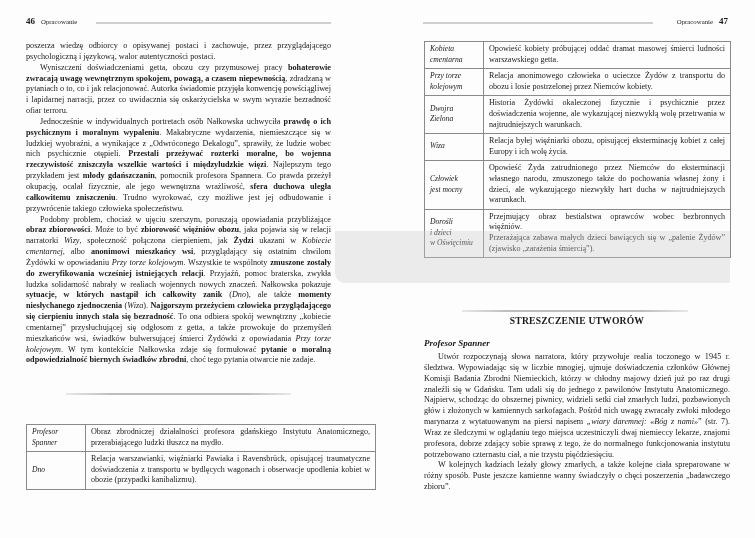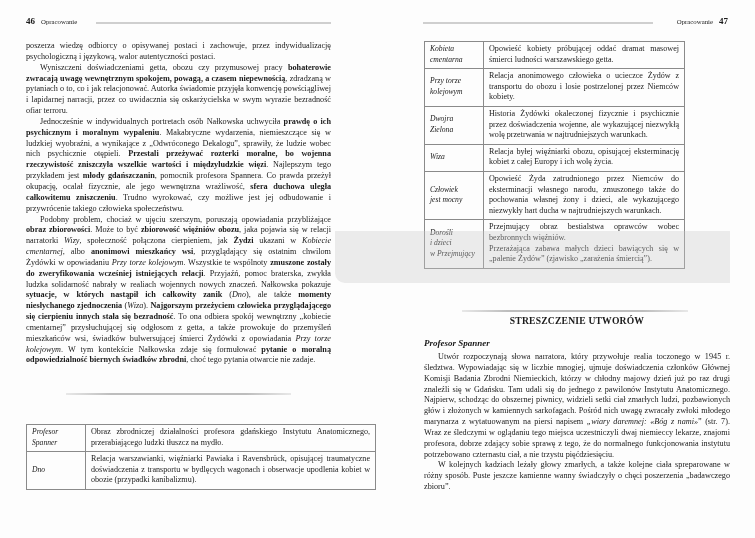--- a/index.html
+++ b/index.html
@@ -56,21 +56,21 @@
 <body>
 
 <div class="page left">
   <div class="running-head">
     <span class="num">46</span>
     <span class="title">Opracowanie</span>
   </div>
   <div class="rule"></div>
 
   <div class="body-text" id="left-body">
-      <p class="noindent"><span>poszerza wiedzę odbiorcy o opisywanej postaci i zachowuje, przez indywidualizację psychologiczną i językową, walor autentyczności postaci.</span></p>
+      <p class="noindent"><span>poszerza wiedzę odbiorcy o opisywanej postaci i zachowuje, przez przyglądającego psychologiczną i językową, walor autentyczności postaci.</span></p>
       <p><span>Wyniszczeni doświadczeniami getta, obozu czy przymusowej pracy </span><b>bohaterowie zwracają uwagę wewnętrznym spokojem, powagą, a czasem niepewnością</b><span>, zdradzaną w pytaniach o to, co i jak relacjonować. Autorka świadomie przyjęła konwencję powściągliwej i lapidarnej narracji, przez co uwidacznia się oskarżycielska w swym wyrazie bezradność ofiar terroru.</span></p>
       <p><span>Jednocześnie w indywidualnych portretach osób Nałkowska uchwyciła </span><b>prawdę o ich psychicznym i moralnym wypaleniu</b><span>. Makabryczne wydarzenia, niemieszczące się w ludzkiej wyobraźni, a wynikające z „Odwróconego Dekalogu”, sprawiły, że ludzie wobec nich psychicznie otępieli. </span><b>Przestali przeżywać rozterki moralne, bo wojenna rzeczywistość zniszczyła wszelkie wartości i międzyludzkie więzi</b><span>. Najlepszym tego przykładem jest </span><b>młody gdańszczanin</b><span>, pomocnik profesora Spannera. Co prawda przeżył okupację, ocalał fizycznie, ale jego wewnętrzna wrażliwość, </span><b>sfera duchowa uległa całkowitemu zniszczeniu</b><span>. Trudno wyrokować, czy możliwe jest jej odbudowanie i przywrócenie takiego człowieka społeczeństwu.</span></p>
       <p><span>Podobny problem, chociaż w ujęciu szerszym, poruszają opowiadania przybliżające </span><b>obraz zbiorowości</b><span>. Może to być </span><b>zbiorowość więźniów obozu</b><span>, jaka pojawia się w relacji narratorki </span><i>Wizy</i><span>, społeczność połączona cierpieniem, jak </span><b>Żydzi</b><span> ukazani w </span><i>Kobiecie cmentarnej</i><span>, albo </span><b>anonimowi mieszkańcy wsi</b><span>, przyglądający się ostatnim chwilom Żydówki w opowiadaniu </span><i>Przy torze kolejowym</i><span>. Wszystkie te wspólnoty </span><b>zmuszone zostały do zweryfikowania wcześniej istniejących relacji</b><span>. Przyjaźń, pomoc braterska, zwykła ludzka solidarność nabrały w realiach wojennych nowych znaczeń. Nałkowska pokazuje </span><b>sytuacje, w których nastąpił ich całkowity zanik</b><span> (</span><i>Dno</i><span>), ale także </span><b>momenty niesłychanego zjednoczenia</b><span> (</span><i>Wiza</i><span>). </span><b>Najgorszym przeżyciem człowieka przyglądającego się cierpieniu innych stała się bezradność</b><span>. To ona odbiera spokój wewnętrzny „kobiecie cmentarnej” przysłuchującej się odgłosom z getta, a także prowokuje do przemyśleń mieszkańców wsi, świadków bulwersującej śmierci Żydówki z opowiadania </span><i>Przy torze kolejowym</i><span>. W tym kontekście Nałkowska zdaje się formułować </span><b>pytanie o moralną odpowiedzialność biernych świadków zbrodni</b><span>, choć tego pytania otwarcie nie zadaje.</span></p>
     </div>
 
   <div class="section-rule" style="left:66px;top:393px;width:225px;"></div>
 
   <table class="plan" id="left-table" style="left:26px;top:424px;width:350px;">
     <colgroup>
         <col style="width:59px">
@@ -89,21 +89,21 @@
   </table>
 </div>
 
 <div class="page right">
   <div class="running-head">
     <span class="title">Opracowanie</span>
     <span class="num">47</span>
   </div>
   <div class="rule"></div>
 
-  <table class="plan" id="right-table" style="left:46px;top:41px;width:261px;">
+  <table class="plan" id="right-table" style="left:46px;top:41px;width:307px;">
     <colgroup>
         <col style="width:59px">
         <col>
       </colgroup>
     <tbody>
         <tr>
           <td class="k"><span>Kobieta</span><br><span>cmentarna</span></td>
           <td class="v">Opowieść kobiety próbującej oddać dramat masowej śmierci ludności warszawskiego getta.</td>
         </tr>
         <tr>
@@ -116,21 +116,21 @@
         </tr>
         <tr>
           <td class="k"><span>Wiza</span></td>
           <td class="v">Relacja byłej więźniarki obozu, opisującej eksterminację kobiet z całej Europy i ich wolę życia.</td>
         </tr>
         <tr>
           <td class="k"><span>Człowiek</span><br><span>jest mocny</span></td>
           <td class="v">Opowieść Żyda zatrudnionego przez Niemców do eksterminacji własnego narodu, zmuszonego także do pochowania własnej żony i dzieci, ale wykazującego niezwykły hart ducha w najtrudniejszych warunkach.</td>
         </tr>
         <tr>
-          <td class="k"><span>Dorośli</span><br><span>i dzieci</span><br><span>w Przejmujący</span></td>
+          <td class="k"><span>Dorośli</span><br><span>i dzieci</span><br><span>w Oświęcimiu</span></td>
           <td class="v">
             <div>Przejmujący obraz bestialstwa oprawców wobec bezbronnych więźniów.</div>
             <div>Przerażająca zabawa małych dzieci bawiących się w „palenie Żydów” (zjawisko „zarażenia śmiercią”).</div>
           </td>
         </tr>
       </tbody>
   </table>
 
   <div class="section-title" style="left:46px;top:294px;width:306px;margin-top:21px;">STRESZCZENIE UTWORÓW</div>
   <div class="section-rule" style="left:84px;top:310px;width:226px;"></div>

